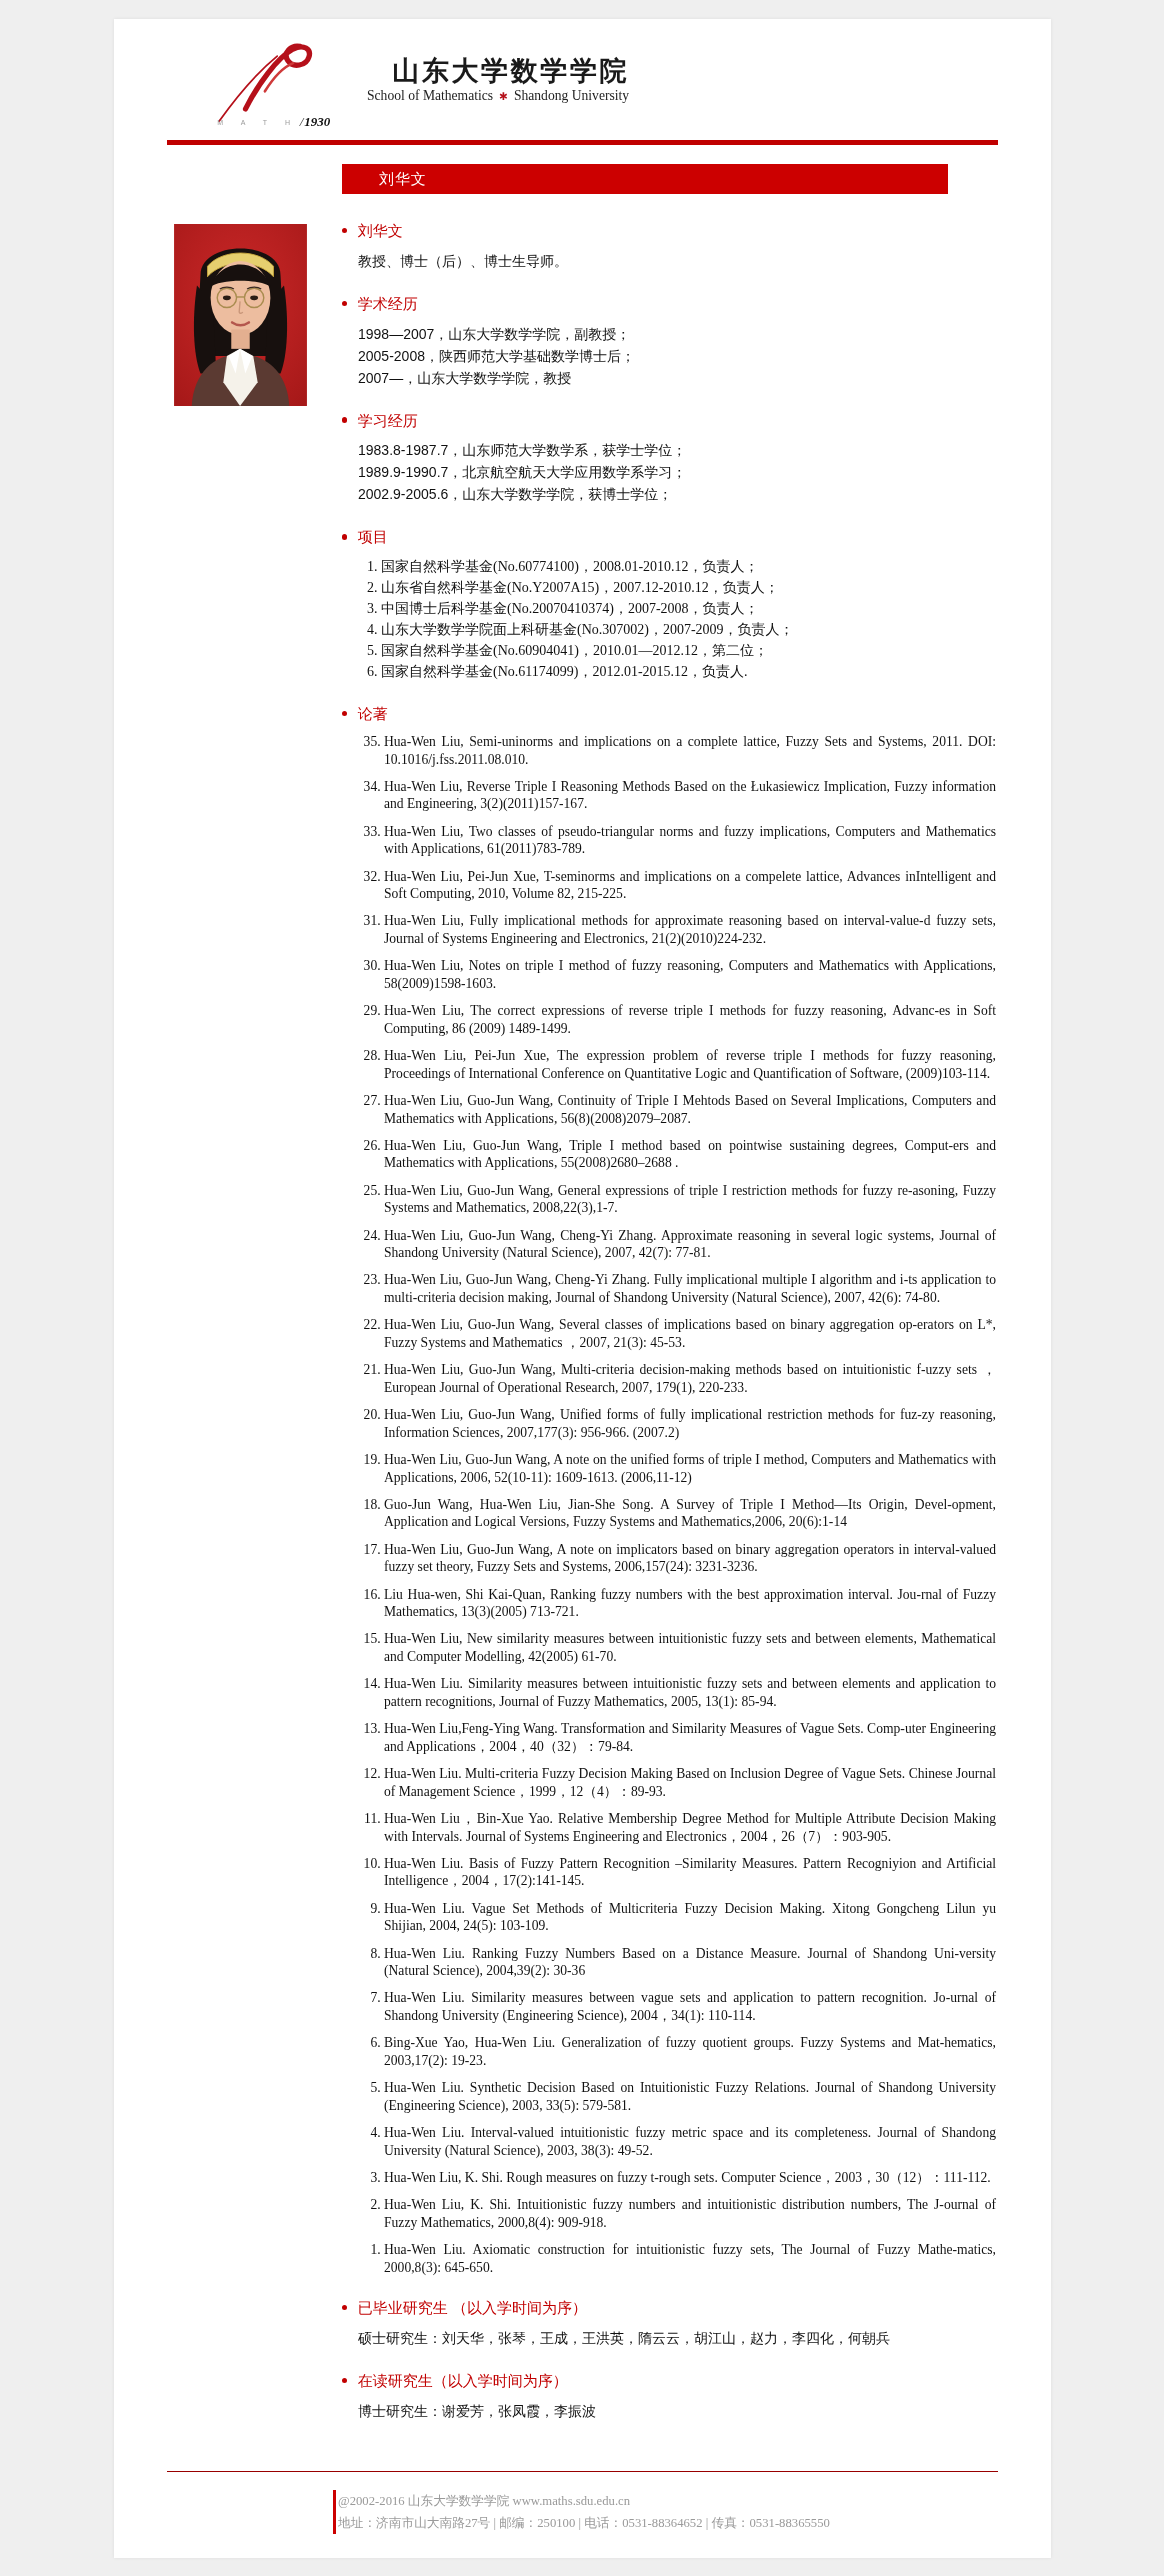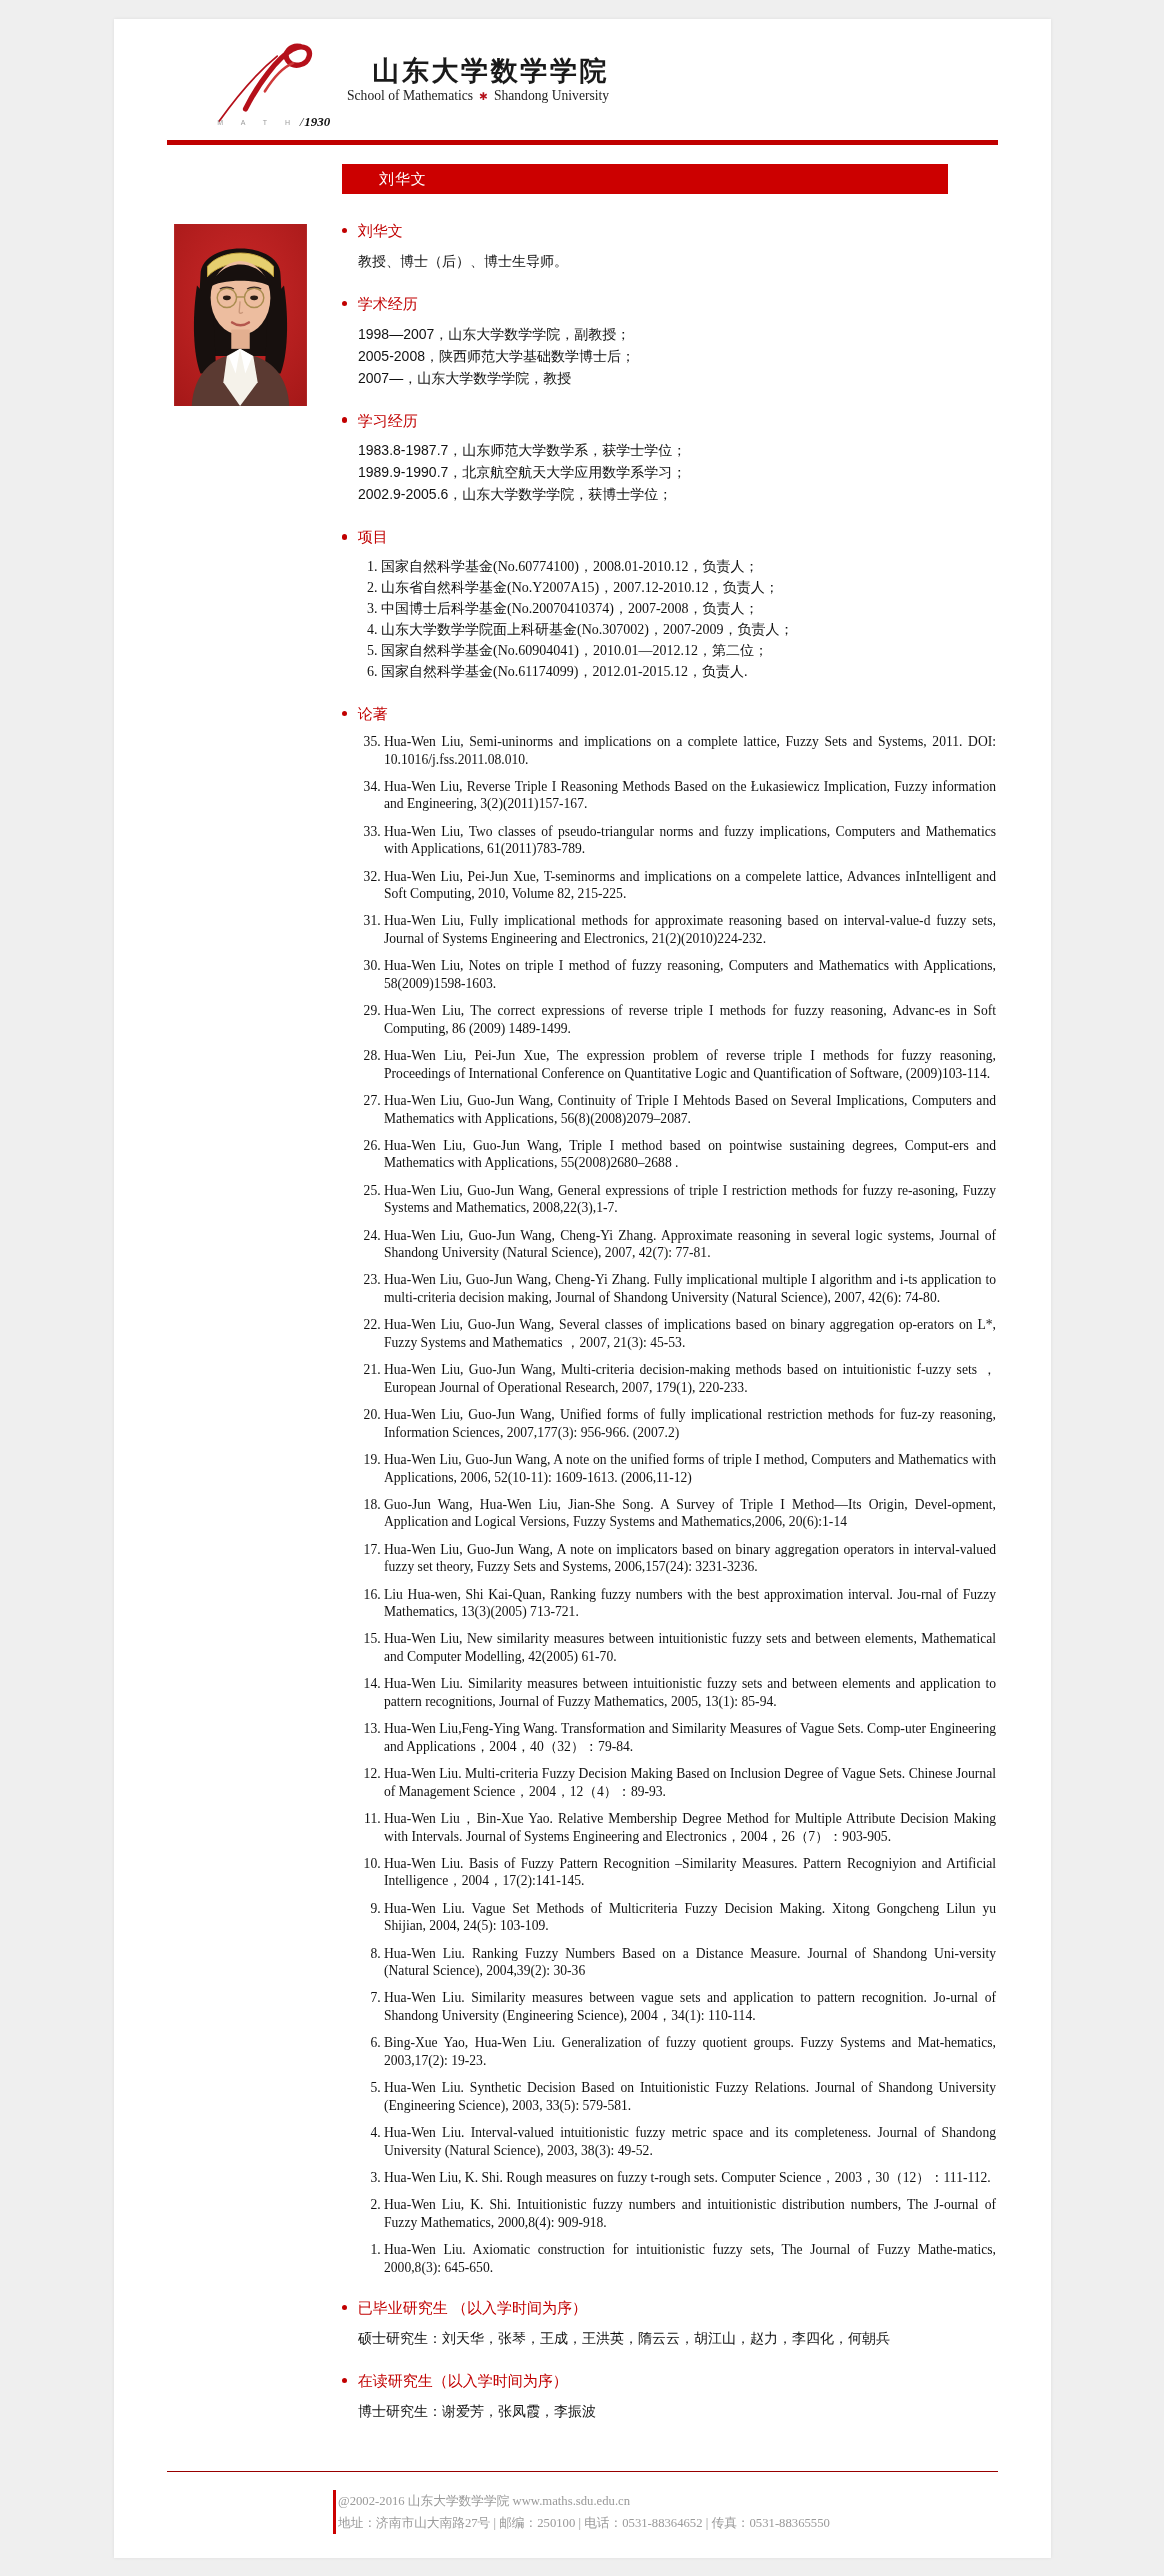--- a/index.html
+++ b/index.html
@@ -13,21 +13,21 @@
   .header { height:121px; padding-top:23px; padding-left:98px; display:flex; align-items:flex-start; }
   .logo-block { width:119px; position:relative; }
   .logo-sub { display:flex; align-items:center; margin-top:-12.3px; margin-left:5.3px; }
   .logo-letters { font-size:7px; color:#9a9a9a; letter-spacing:8px; font-family:"Liberation Sans",sans-serif; }
   .logo-year { font-family:"Liberation Serif",serif; font-style:italic; font-weight:bold;
                font-size:13px; color:#111; margin-left:1.8px; }
   .logo-year:before { content:"/"; font-weight:normal; color:#333; margin-right:0.9px; }
   .brand { margin-left:16px; padding-top:14px;text-align:right; }
   .brand-cn { font-family:"Liberation Serif",serif; font-weight:bold; font-size:27px; color:#1a1a1a;
               letter-spacing:2.6px; line-height:30px; }
-  .brand-en { font-family:"Liberation Serif",serif; font-size:13.6px; color:#222; margin-top:1.8px; }
+  .brand-en { font-family:"Liberation Serif",serif; font-size:13.6px; color:#222; margin-top:1.8px;margin-left:20px; }
   .brand-en .star { color:#b5101a; font-size:10.5px; padding:0 2.6px; }
 
   .top-rule { margin:0 53px; height:4.4px; background:#c00000; }
 
   
   .banner { margin:19.3px 0 0 228px; width:606px; height:30px; background:#cc0000;
             color:#ffffff; font-size:15px; line-height:30px; padding-left:37px; letter-spacing:0.9px; }
 
   
   .content { position:relative; padding:26px 51px 0 228px; }
@@ -201,21 +201,21 @@
               <li class="">Hua-Wen Liu, Guo-Jun Wang, Several classes of implications based on binary aggregation op-erators on L*, Fuzzy Systems and Mathematics ，2007, 21(3): 45-53.</li>
               <li class="">Hua-Wen Liu, Guo-Jun Wang, Multi-criteria decision-making methods based on intuitionistic f-uzzy sets ，European Journal of Operational Research, 2007, 179(1), 220-233.</li>
               <li class="">Hua-Wen Liu, Guo-Jun Wang, Unified forms of fully implicational restriction methods for fuz-zy reasoning, Information Sciences, 2007,177(3): 956-966. (2007.2)</li>
               <li class="">Hua-Wen Liu, Guo-Jun Wang, A note on the unified forms of triple I method, Computers and Mathematics with Applications, 2006, 52(10-11): 1609-1613. (2006,11-12)</li>
               <li class="">Guo-Jun Wang, Hua-Wen Liu, Jian-She Song. A Survey of Triple I Method—Its Origin, Devel-opment, Application and Logical Versions, Fuzzy Systems and Mathematics,2006, 20(6):1-14</li>
               <li class="">Hua-Wen Liu, Guo-Jun Wang, A note on implicators based on binary aggregation operators in interval-valued fuzzy set theory, Fuzzy Sets and Systems, 2006,157(24): 3231-3236.</li>
               <li class="">Liu Hua-wen, Shi Kai-Quan, Ranking fuzzy numbers with the best approximation interval. Jou-rnal of Fuzzy Mathematics, 13(3)(2005) 713-721.</li>
               <li class="">Hua-Wen Liu, New similarity measures between intuitionistic fuzzy sets and between elements, Mathematical and Computer Modelling, 42(2005) 61-70.</li>
               <li class="">Hua-Wen Liu. Similarity measures between intuitionistic fuzzy sets and between elements and application to pattern recognitions, Journal of Fuzzy Mathematics, 2005, 13(1): 85-94.</li>
               <li class="">Hua-Wen Liu,Feng-Ying Wang. Transformation and Similarity Measures of Vague Sets. Comp-uter Engineering and Applications，2004，40（32）：79-84.</li>
-              <li class="">Hua-Wen Liu. Multi-criteria Fuzzy Decision Making Based on Inclusion Degree of Vague Sets. Chinese Journal of Management Science，2004，12（4）：89-93.</li>
+              <li class="">Hua-Wen Liu. Multi-criteria Fuzzy Decision Making Based on Inclusion Degree of Vague Sets. Chinese Journal of Management Science，1999，12（4）：89-93.</li>
               <li class="">Hua-Wen Liu，Bin-Xue Yao. Relative Membership Degree Method for Multiple Attribute Decision Making with Intervals. Journal of Systems Engineering and Electronics，2004，26（7）：903-905.</li>
               <li class="">Hua-Wen Liu. Basis of Fuzzy Pattern Recognition –Similarity Measures. Pattern Recogniyion and Artificial Intelligence，2004，17(2):141-145.</li>
               <li class="">Hua-Wen Liu. Vague Set Methods of Multicriteria Fuzzy Decision Making. Xitong Gongcheng Lilun yu Shijian, 2004, 24(5): 103-109.</li>
               <li class="">Hua-Wen Liu. Ranking Fuzzy Numbers Based on a Distance Measure. Journal of Shandong Uni-versity (Natural Science), 2004,39(2): 30-36</li>
               <li class="">Hua-Wen Liu. Similarity measures between vague sets and application to pattern recognition. Jo-urnal of Shandong University (Engineering Science), 2004，34(1): 110-114.</li>
               <li class="">Bing-Xue Yao, Hua-Wen Liu. Generalization of fuzzy quotient groups. Fuzzy Systems and Mat-hematics, 2003,17(2): 19-23.</li>
               <li class="">Hua-Wen Liu. Synthetic Decision Based on Intuitionistic Fuzzy Relations. Journal of Shandong University (Engineering Science), 2003, 33(5): 579-581.</li>
               <li class="">Hua-Wen Liu. Interval-valued intuitionistic fuzzy metric space and its completeness. Journal of Shandong University (Natural Science), 2003, 38(3): 49-52.</li>
               <li class="">Hua-Wen Liu, K. Shi. Rough measures on fuzzy t-rough sets. Computer Science，2003，30（12）：111-112.</li>
               <li class="">Hua-Wen Liu, K. Shi. Intuitionistic fuzzy numbers and intuitionistic distribution numbers, The J-ournal of Fuzzy Mathematics, 2000,8(4): 909-918.</li>

